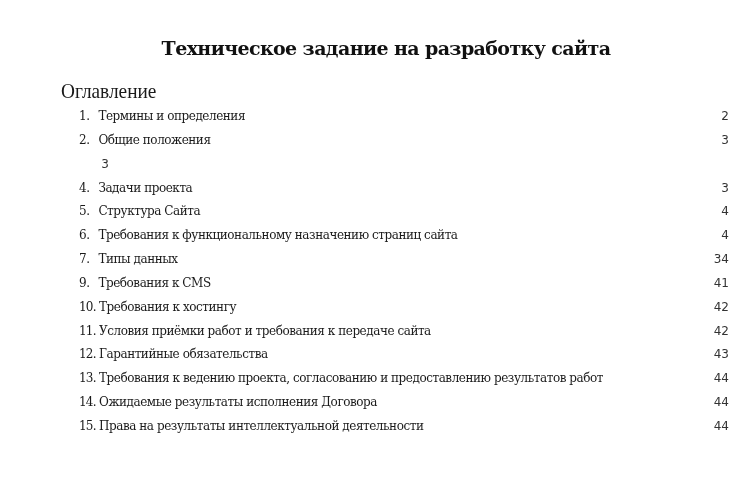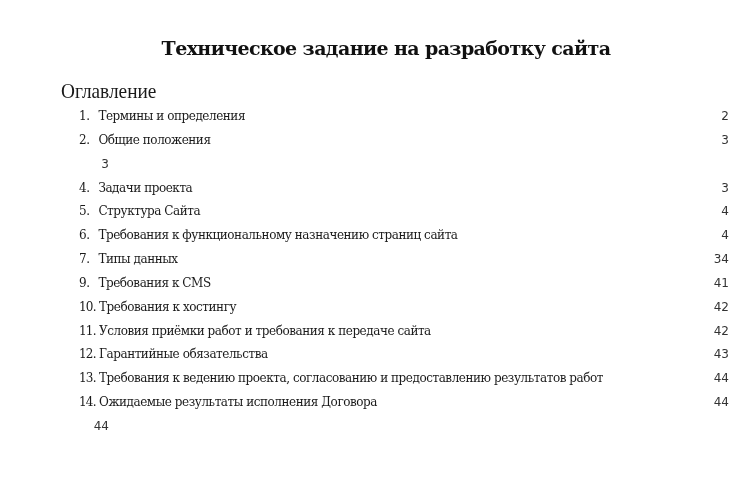--- a/index.html
+++ b/index.html
@@ -79,15 +79,16 @@
     </li>
   <li class="toc-row">
       <span class="toc-text"><span class="toc-num wide">13.</span><span>Требования к ведению проекта, согласованию и предоставлению результатов работ</span></span>
       <span class="toc-page">44</span>
     </li>
   <li class="toc-row">
       <span class="toc-text"><span class="toc-num wide">14.</span><span>Ожидаемые результаты исполнения Договора</span></span>
       <span class="toc-page">44</span>
     </li>
   <li class="toc-row">
+      <span class="toc-text"><span class="toc-num wide">15.</span><span>Права на результаты интеллектуальной деятельности</span></span>
       <span class="toc-page">44</span>
     </li>
 </ul>
 
 </body></html>

